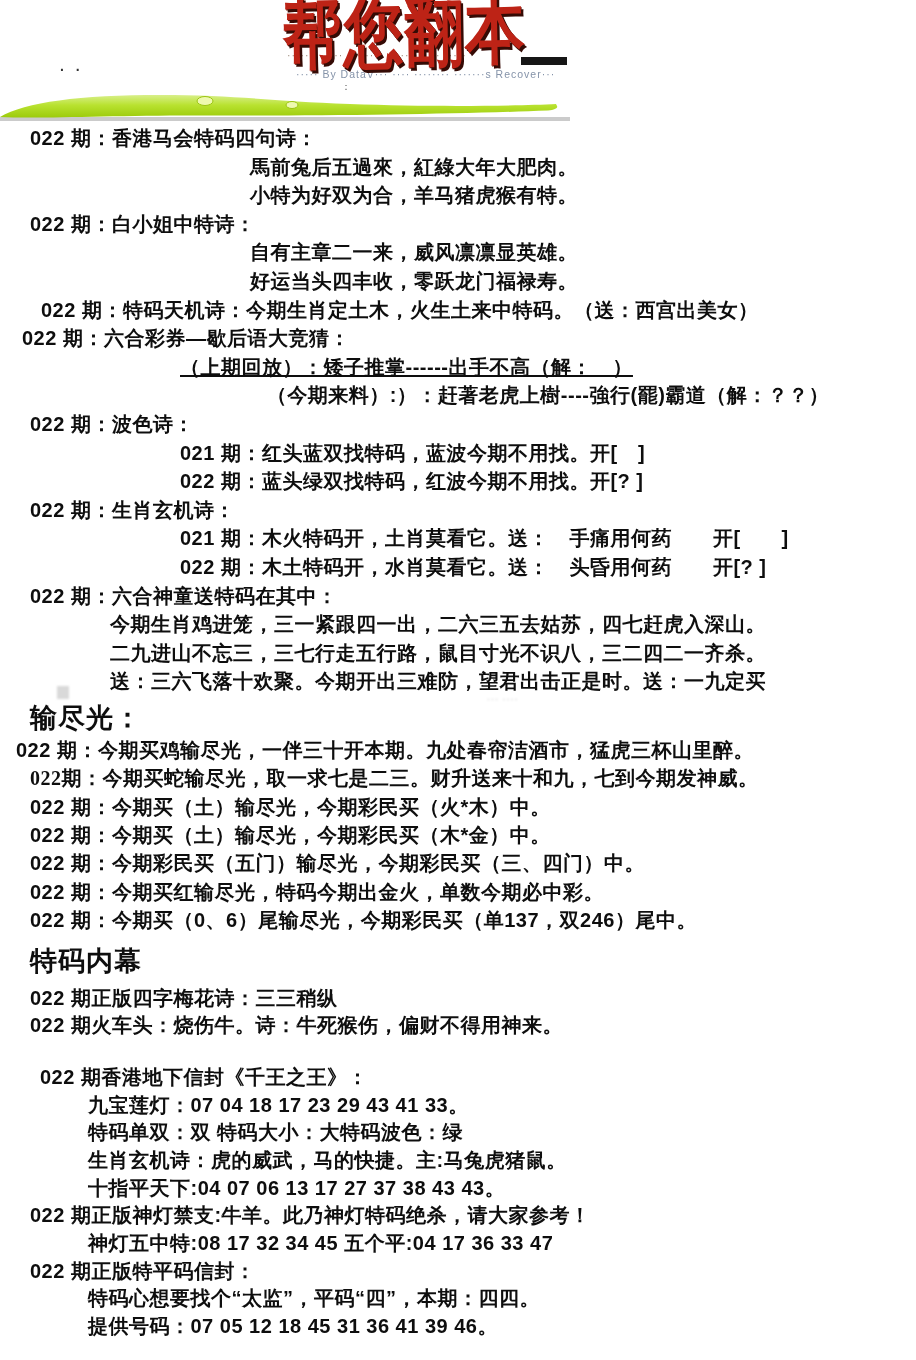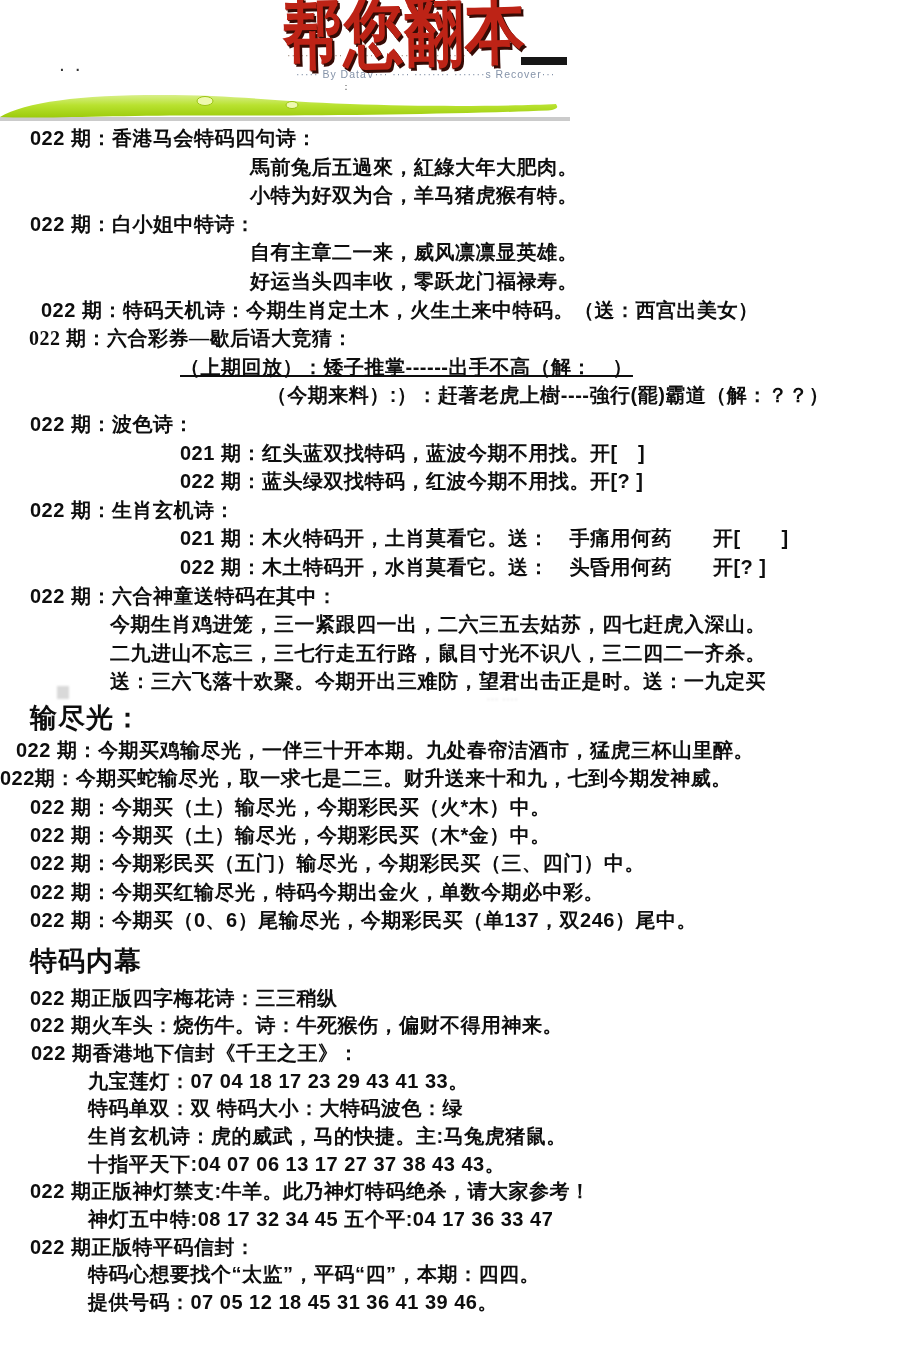--- a/index.html
+++ b/index.html
@@ -68,49 +68,49 @@
 
   <div class="content" id="content">
       <div class="sec sec0">
         <div class="line" style="padding-left: 30px;">022 期：香港马会特码四句诗：</div>
         <div class="line" style="padding-left: 250px;">馬前兔后五過來，紅綠大年大肥肉。</div>
         <div class="line" style="padding-left: 250px;">小特为好双为合，羊马猪虎猴有特。</div>
         <div class="line" style="padding-left: 30px;">022 期：白小姐中特诗：</div>
         <div class="line" style="padding-left: 250px;">自有主章二一来，威风凛凛显英雄。</div>
         <div class="line" style="padding-left: 250px;">好运当头四丰收，零跃龙门福禄寿。</div>
         <div class="line" style="padding-left: 41px;">022 期：特码天机诗：今期生肖定土木，火生土来中特码。（送：西宫出美女）</div>
-        <div class="line" style="padding-left: 29px; font-family: Liberation Serif, serif;">022 期：六合彩券—歇后语大竞猜：</div>
+        <div class="line" style="padding-left: 22px;">022 期：六合彩券—歇后语大竞猜：</div>
         <div class="line" style="padding-left: 180px; text-decoration: underline;">（上期回放）：矮子推掌------出手不高（解：　）</div>
         <div class="line" style="padding-left: 180px; text-align: center;">（今期来料）:）：赶著老虎上樹----強行(罷)霸道（解：？？）</div>
         <div class="line" style="padding-left: 30px;">022 期：波色诗：</div>
         <div class="line" style="padding-left: 180px;">021 期：红头蓝双找特码，蓝波今期不用找。开[　]</div>
         <div class="line" style="padding-left: 180px;">022 期：蓝头绿双找特码，红波今期不用找。开[? ]</div>
         <div class="line" style="padding-left: 30px;">022 期：生肖玄机诗：</div>
         <div class="line" style="padding-left: 180px;">021 期：木火特码开，土肖莫看它。送：　手痛用何药　　开[　　]</div>
         <div class="line" style="padding-left: 180px;">022 期：木土特码开，水肖莫看它。送：　头昏用何药　　开[? ]</div>
         <div class="line" style="padding-left: 30px;">022 期：六合神童送特码在其中：</div>
         <div class="line" style="padding-left: 110px;">今期生肖鸡进笼，三一紧跟四一出，二六三五去姑苏，四七赶虎入深山。</div>
         <div class="line" style="padding-left: 110px;">二九进山不忘三，三七行走五行路，鼠目寸光不识八，三二四二一齐杀。</div>
         <div class="line" style="padding-left: 110px;">送：三六飞落十欢聚。今期开出三难防，望君出击正是时。送：一九定买</div>
       </div>
       <div class="sec sec1">
         <div class="heading">输尽光：</div>
         <div class="line" style="padding-left: 16px;">022 期：今期买鸡输尽光，一伴三十开本期。九处春帘洁酒市，猛虎三杯山里醉。</div>
-        <div class="line" style="">022期：今期买蛇输尽光，取一求七是二三。财升送来十和九，七到今期发神威。</div>
+        <div class="line" style="padding-left: 30px; font-family: Liberation Serif, serif;">022期：今期买蛇输尽光，取一求七是二三。财升送来十和九，七到今期发神威。</div>
         <div class="line" style="padding-left: 30px;">022 期：今期买（土）输尽光，今期彩民买（火*木）中。</div>
         <div class="line" style="padding-left: 30px;">022 期：今期买（土）输尽光，今期彩民买（木*金）中。</div>
         <div class="line" style="padding-left: 30px;">022 期：今期彩民买（五门）输尽光，今期彩民买（三、四门）中。</div>
         <div class="line" style="padding-left: 30px;">022 期：今期买红输尽光，特码今期出金火，单数今期必中彩。</div>
         <div class="line" style="padding-left: 30px;">022 期：今期买（0、6）尾输尽光，今期彩民买（单137，双246）尾中。</div>
       </div>
       <div class="sec sec2">
         <div class="heading">特码内幕</div>
         <div class="line" style="padding-left: 30px;">022 期正版四字梅花诗：三三稍纵</div>
         <div class="line" style="padding-left: 30px;">022 期火车头：烧伤牛。诗：牛死猴伤，偏财不得用神来。</div>
-        <div class="line" style="padding-left: 31px;">022 期香港地下信封《千王之王》：</div>
+        <div class="line" style="padding-left: 40px; margin-top: 24px;">022 期香港地下信封《千王之王》：</div>
         <div class="line" style="padding-left: 88px;">九宝莲灯：07 04 18 17 23 29 43 41 33。</div>
         <div class="line" style="padding-left: 88px;">特码单双：双 特码大小：大特码波色：绿</div>
         <div class="line" style="padding-left: 88px;">生肖玄机诗：虎的威武，马的快捷。主:马兔虎猪鼠。</div>
         <div class="line" style="padding-left: 88px;">十指平天下:04 07 06 13 17 27 37 38 43 43。</div>
         <div class="line" style="padding-left: 30px;">022 期正版神灯禁支:牛羊。此乃神灯特码绝杀，请大家参考！</div>
         <div class="line" style="padding-left: 88px;">神灯五中特:08 17 32 34 45 五个平:04 17 36 33 47</div>
         <div class="line" style="padding-left: 30px;">022 期正版特平码信封：</div>
         <div class="line" style="padding-left: 88px;">特码心想要找个“太监”，平码“四”，本期：四四。</div>
         <div class="line" style="padding-left: 88px;">提供号码：07 05 12 18 45 31 36 41 39 46。</div>
       </div>

